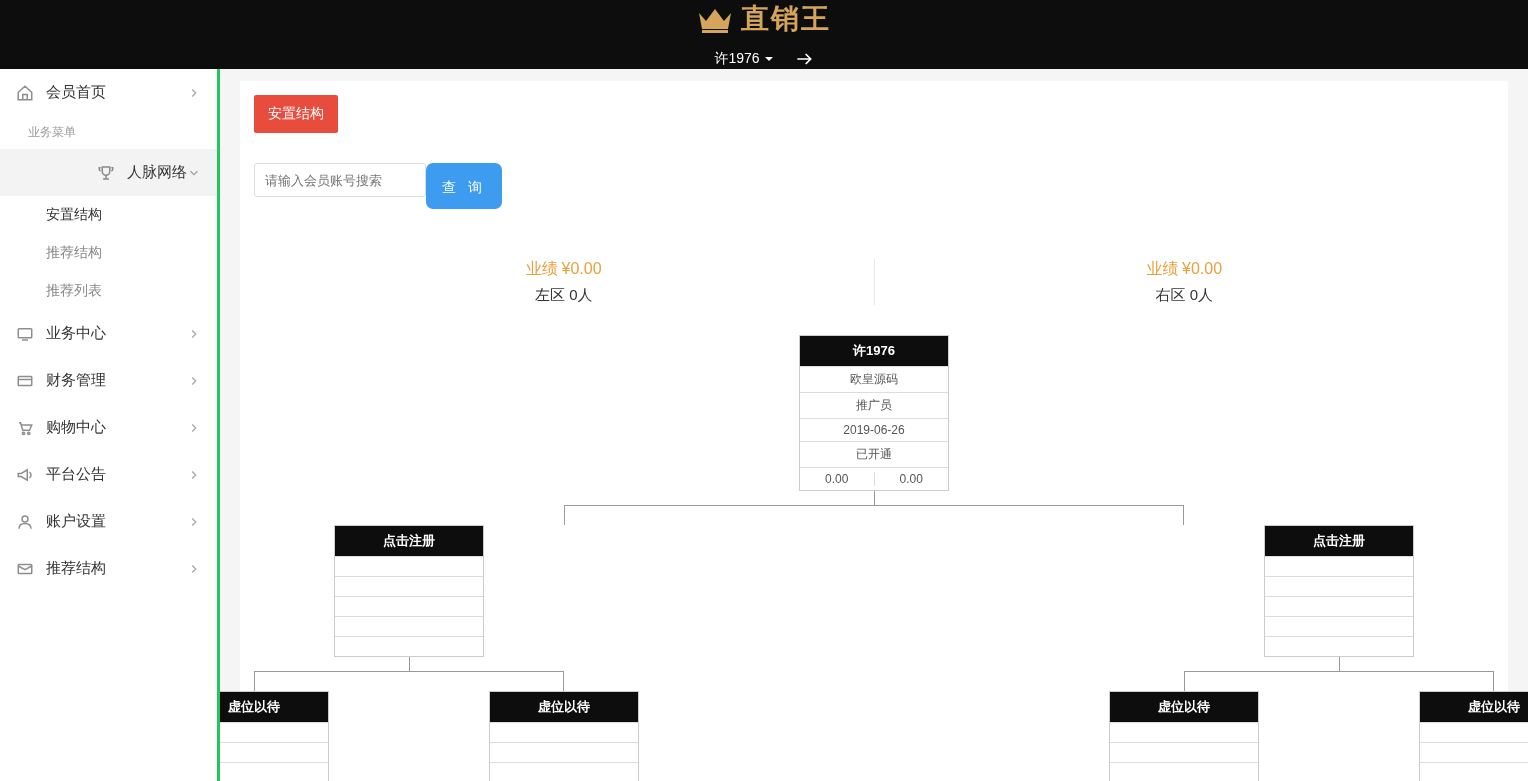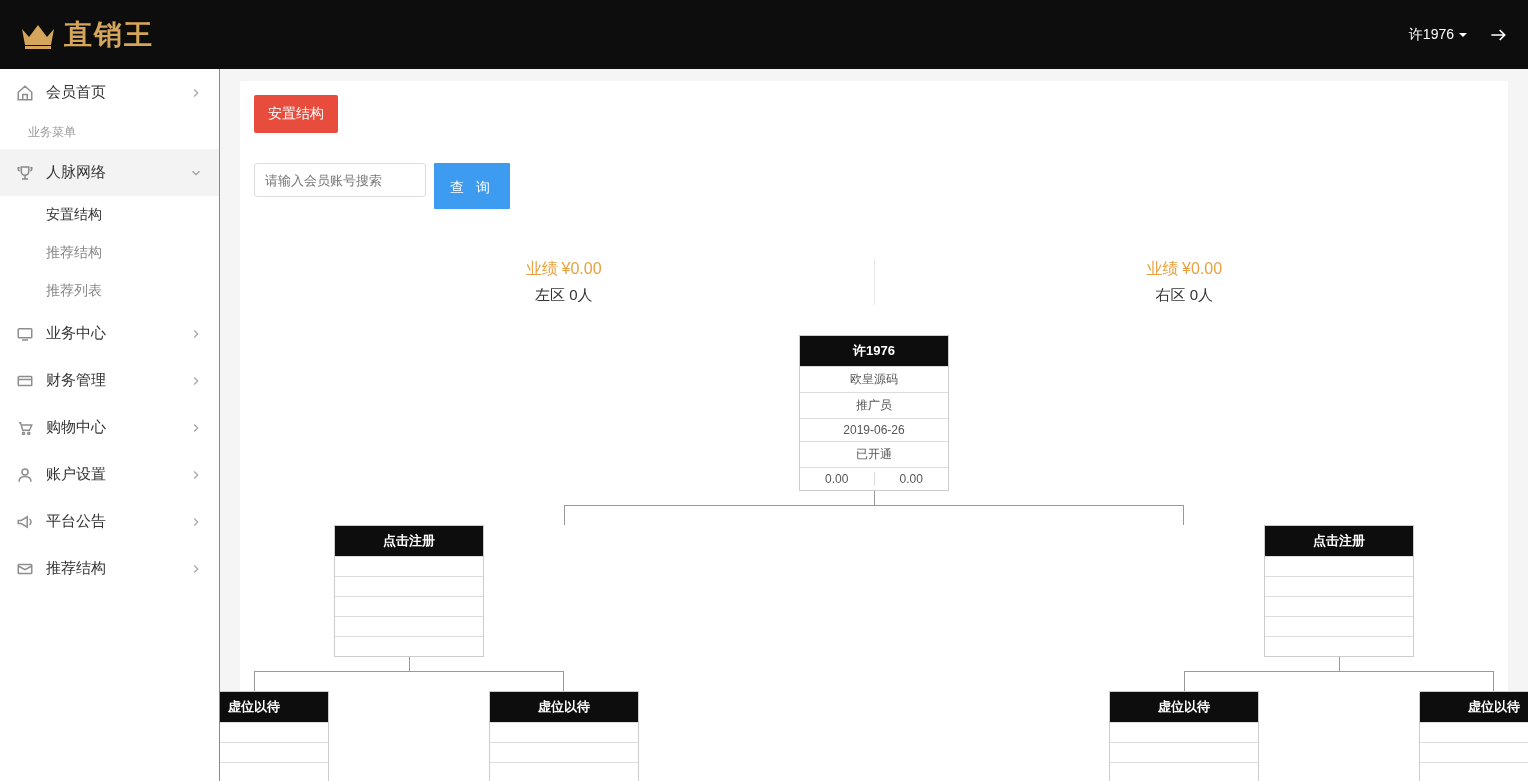--- a/index.html
+++ b/index.html
@@ -1,42 +1,42 @@
 <!DOCTYPE html>
 <html><head>
 <meta charset="utf-8">
 <style>
 * { margin: 0; padding: 0; box-sizing: border-box; }
 body { font-family: "Microsoft YaHei", Arial, sans-serif; font-size: 14px; background: #f5f5f5; color: #333; }
 
-.topbar { background: #0d0d0d; height: 69px; display: flex; align-items: center; justify-content: space-between; padding: 0 20px; }
+.topbar { background: #0d0d0d; height: 69px; display: flex; align-items: center; justify-content: space-between; padding: 0 4px; flex-direction: column; }
 .logo { display: flex; align-items: center; gap: 8px; }
 .logo-icon { width: 36px; height: 28px; }
 .logo-text { color: #d4a55a; font-size: 28px; font-weight: bold; letter-spacing: 2px; }
 .topbar-right { display: flex; align-items: center; gap: 20px; }
 .user-menu { color: #fff; font-size: 14px; display: flex; align-items: center; gap: 4px; cursor: pointer; }
 .arrow-right-icon { color: #fff; width: 20px; height: 20px; }
 
 .layout { display: flex; height: calc(100vh - 69px); }
-.sidebar { width: 220px; background: #fff; overflow-y: auto; border-right: 1px solid #22c55e; }
+.sidebar { width: 220px; background: #fff; overflow-y: auto; border-right: 3px solid #22c55e; }
 .nav-item { display: flex; align-items: center; justify-content: space-between; padding: 14px 16px; cursor: pointer; color: #333; font-size: 15px; }
 .nav-item-left { display: flex; align-items: center; gap: 12px; }
 .nav-icon { width: 18px; height: 18px; opacity: 0.55; }
 .chevron { width: 14px; height: 14px; opacity: 0.45; }
 .nav-section-title { padding: 8px 28px; font-size: 12px; color: #999; }
-.nav-item.active { background: #f3f3f3; }
+.nav-item.active { background: #f3f3f3; justify-content: flex-end; }
 .sub-item { padding: 10px 16px 10px 46px; font-size: 14px; color: #888; cursor: pointer; }
 .sub-item.active { color: #333; }
 
 .main { flex: 1; padding: 12px 20px; overflow: auto; }
 .panel { background: #fff; padding: 14px; border-radius: 2px; }
 .tag-active { background: #e84c3d; color: #fff; padding: 10px 14px; font-size: 14px; display: inline-block; border-radius: 2px; }
-.search-row { display: flex; gap: 8px; margin-top: 30px; }
+.search-row { display: flex; margin-top: 30px; }
 .search-input { width: 172px; height: 34px; padding: 0 10px; border: 1px solid #ddd; border-radius: 3px; font-size: 13px; }
-.search-btn { background: #3e9cf0; color: #fff; border: none; padding: 16px 16px; height: 46px; border-radius: 1px; font-size: 14px; cursor: pointer; letter-spacing: 4px; }
+.search-btn { background: #3e9cf0; color: #fff; border: none; padding: 16px 16px; height: 46px; border-radius: 7px; font-size: 14px; cursor: pointer; letter-spacing: 4px; }
 
 .stats-row { display: flex; margin: 50px 0 30px; }
 .stat-box { flex: 1; text-align: center; }
 .stat-box:first-child { border-right: 1px solid #e8e8e8; }
 .stat-perf { font-size: 13px; color: #888; }
 .stat-perf span { color: #e8a03c; font-size: 16px; margin-top: 20px; }
 .stat-zone { font-size: 15px; color: #333; margin-top: 6px; }
 
 .tree-wrap { position: relative; display: flex; flex-direction: column; align-items: center; }
 .node { width: 150px; border: 1px solid #ccc; background: #fff; }
@@ -139,35 +139,35 @@
           </svg>
         <span>购物中心</span>
       </div>
       <svg class="chevron" viewBox="0 0 24 24" fill="none" stroke="currentColor" stroke-width="2">
           <path d="M9 6 L15 12 L9 18"></path>
         </svg>
     </div>
     <div class="nav-item">
       <div class="nav-item-left">
         <svg class="nav-icon" viewBox="0 0 24 24" fill="none" stroke="currentColor" stroke-width="2">
+            <path d="M3 10 V14 H7 L15 19 V5 L7 10 Z M18 8 A5 5 0 0 1 18 16"></path>
+          </svg>
+        <span>平台公告</span>
+      </div>
+      <svg class="chevron" viewBox="0 0 24 24" fill="none" stroke="currentColor" stroke-width="2">
+          <path d="M9 6 L15 12 L9 18"></path>
+        </svg>
+    </div>
+    <div class="nav-item">
+      <div class="nav-item-left">
+        <svg class="nav-icon" viewBox="0 0 24 24" fill="none" stroke="currentColor" stroke-width="2">
             <circle cx="12" cy="8" r="4"></circle>
             <path d="M4 21 C4 16 8 14 12 14 S20 16 20 21"></path>
           </svg>
         <span>账户设置</span>
-      </div>
-      <svg class="chevron" viewBox="0 0 24 24" fill="none" stroke="currentColor" stroke-width="2">
-          <path d="M9 6 L15 12 L9 18"></path>
-        </svg>
-    </div>
-    <div class="nav-item">
-      <div class="nav-item-left">
-        <svg class="nav-icon" viewBox="0 0 24 24" fill="none" stroke="currentColor" stroke-width="2">
-            <path d="M3 10 V14 H7 L15 19 V5 L7 10 Z M18 8 A5 5 0 0 1 18 16"></path>
-          </svg>
-        <span>平台公告</span>
       </div>
       <svg class="chevron" viewBox="0 0 24 24" fill="none" stroke="currentColor" stroke-width="2">
           <path d="M9 6 L15 12 L9 18"></path>
         </svg>
     </div>
     <div class="nav-item">
       <div class="nav-item-left">
         <svg class="nav-icon" viewBox="0 0 24 24" fill="none" stroke="currentColor" stroke-width="2">
             <rect x="3" y="6" width="18" height="12" rx="1"></rect>
             <path d="M3 8 L12 13 L21 8"></path>

